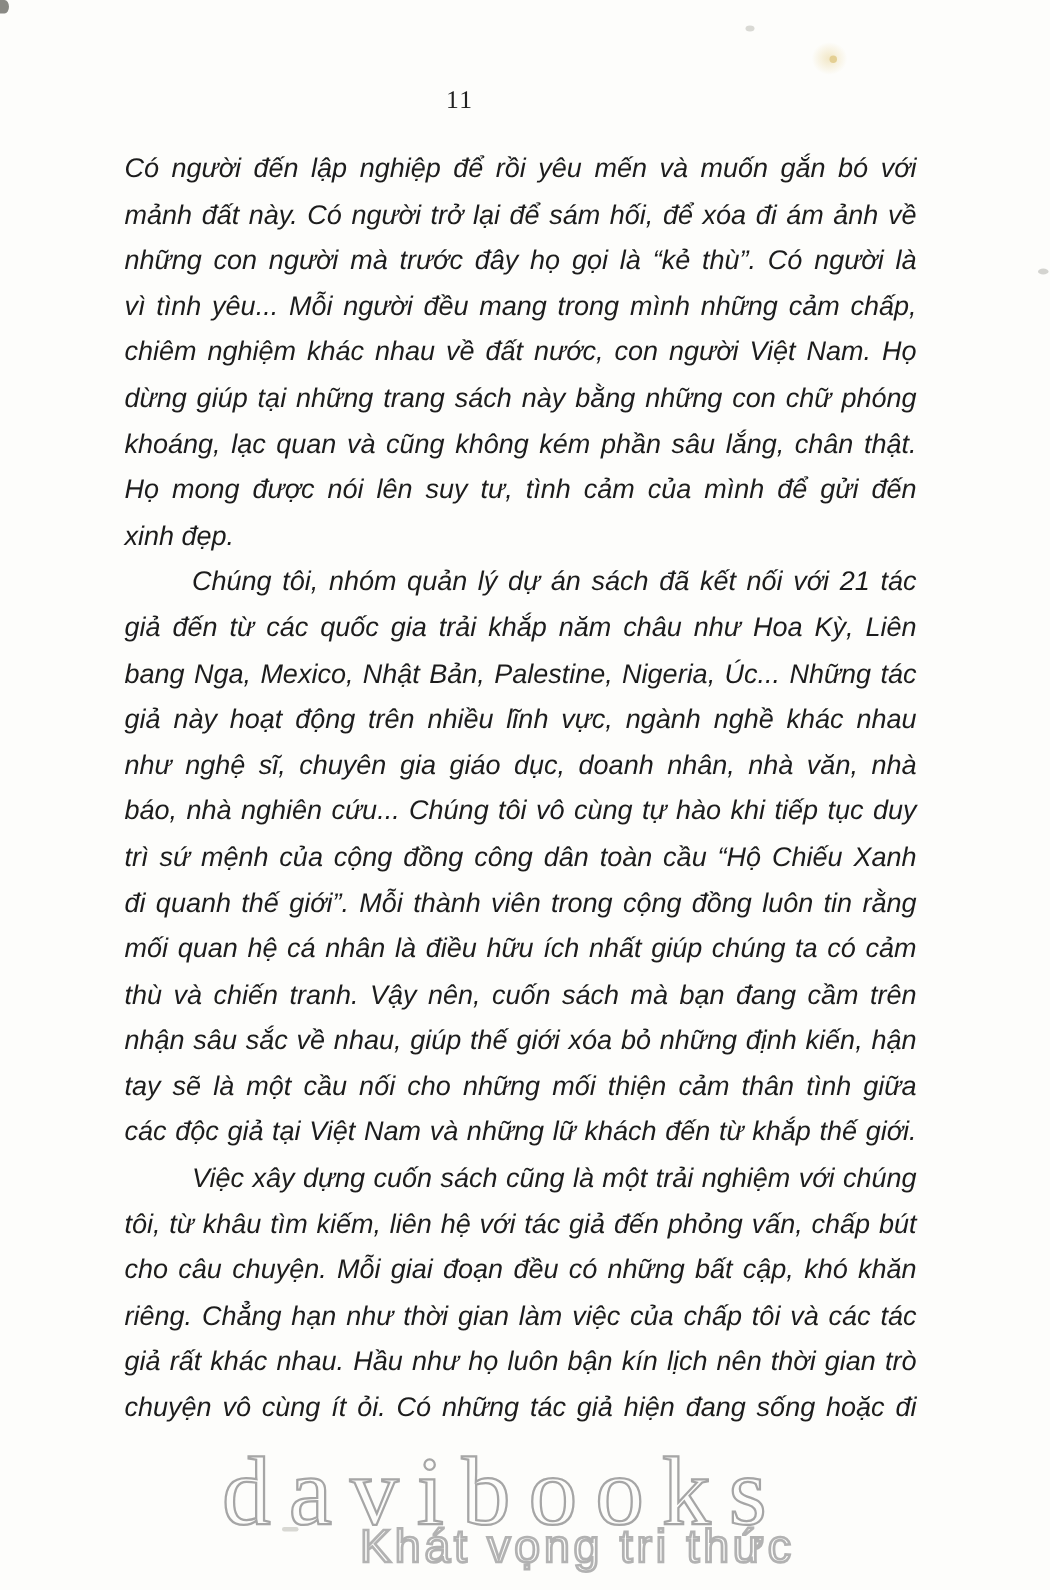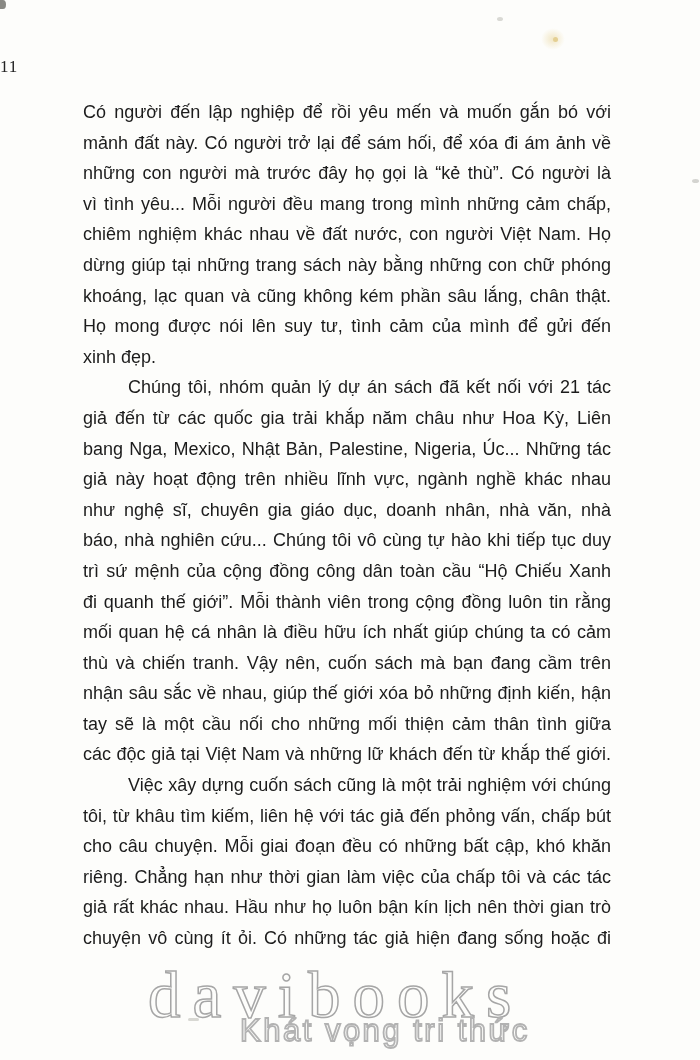--- a/index.html
+++ b/index.html
@@ -16,34 +16,35 @@
     background: #fdfdfb;
     font-family: "Liberation Sans", sans-serif;
     color: #1c1c1c;
     overflow: hidden;
   }
   .page-number {
     position: absolute;
     top: 57px;
     left: 0;
     width: 613px;
-    text-align: left;
+    text-align: center;
     font-family: "Liberation Serif", serif;
     font-size: 17px;
     letter-spacing: 1px;
     color: #222;
   }
   .text-block {
     position: absolute;
     left: 83px;
     top: 97px;
     width: 528px;
     font-size: 18px;
     line-height: 30.6px;
     font-weight: 400;
+    font-style: italic;
   }
   .line {
     text-align: justify;
     text-align-last: justify;
     white-space: normal;
     height: 30.6px;
   }
   .line.para-end { text-align-last: left; }
   .line.indent  { text-indent: 45px; }
 

